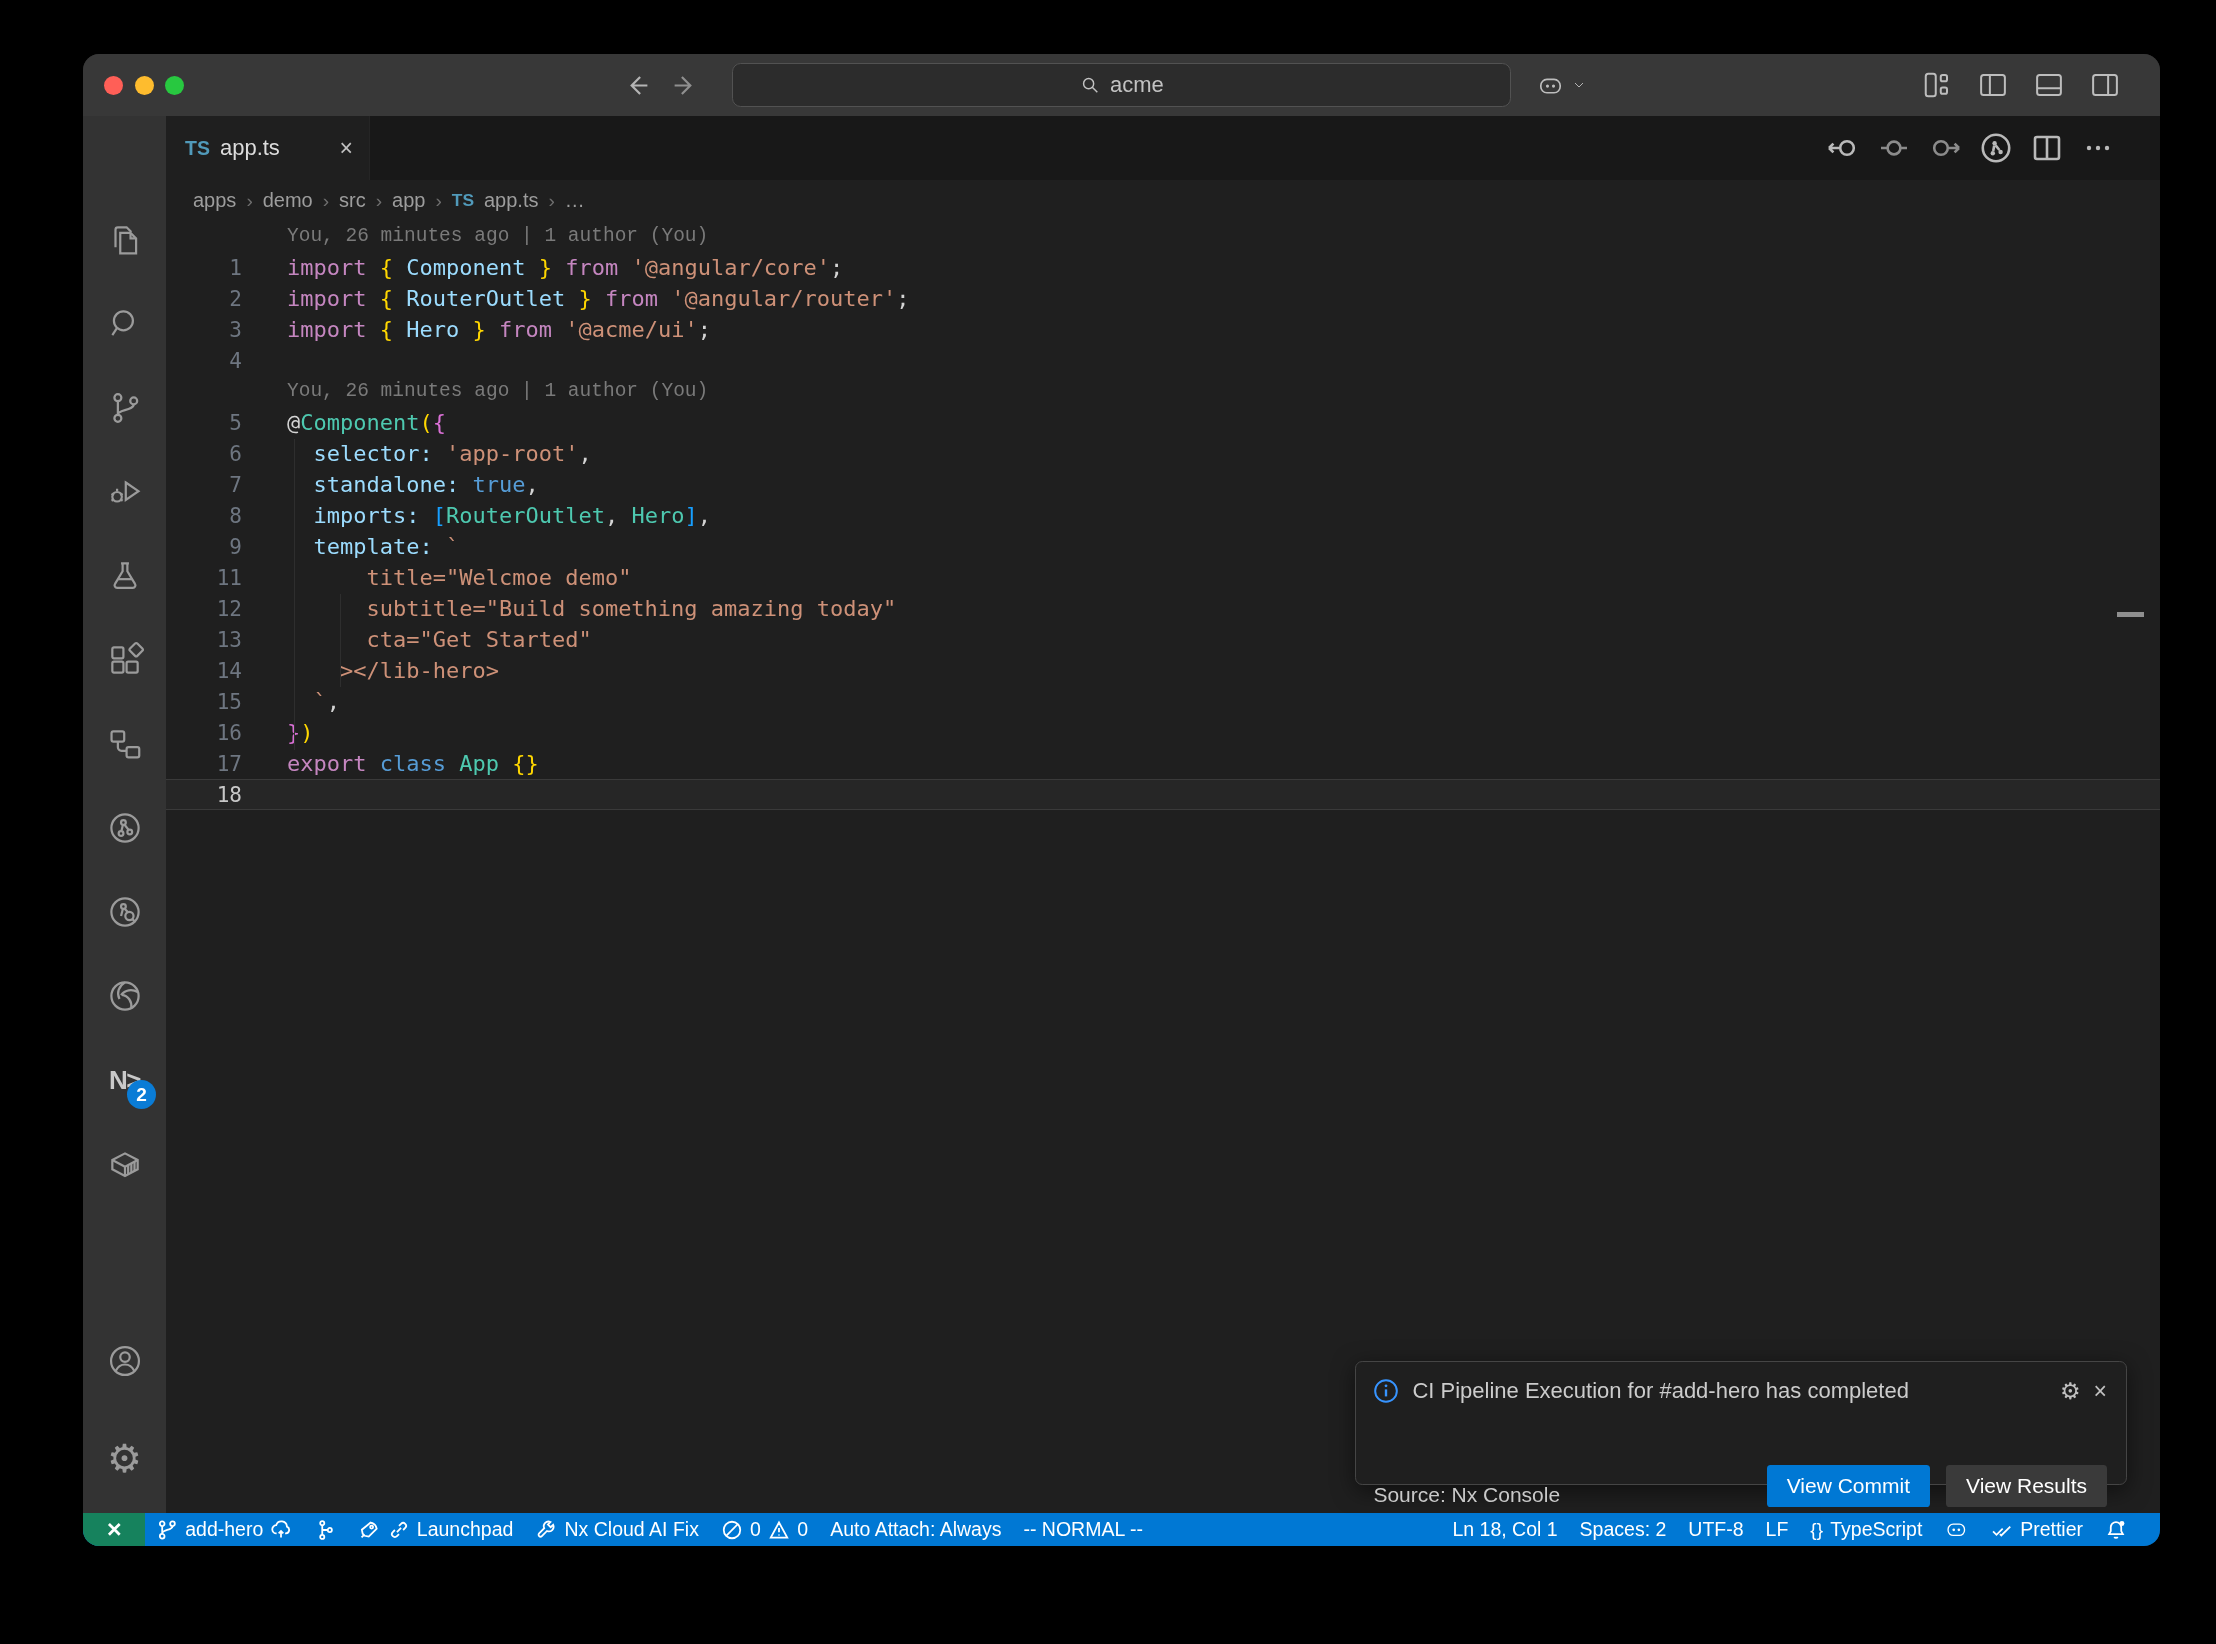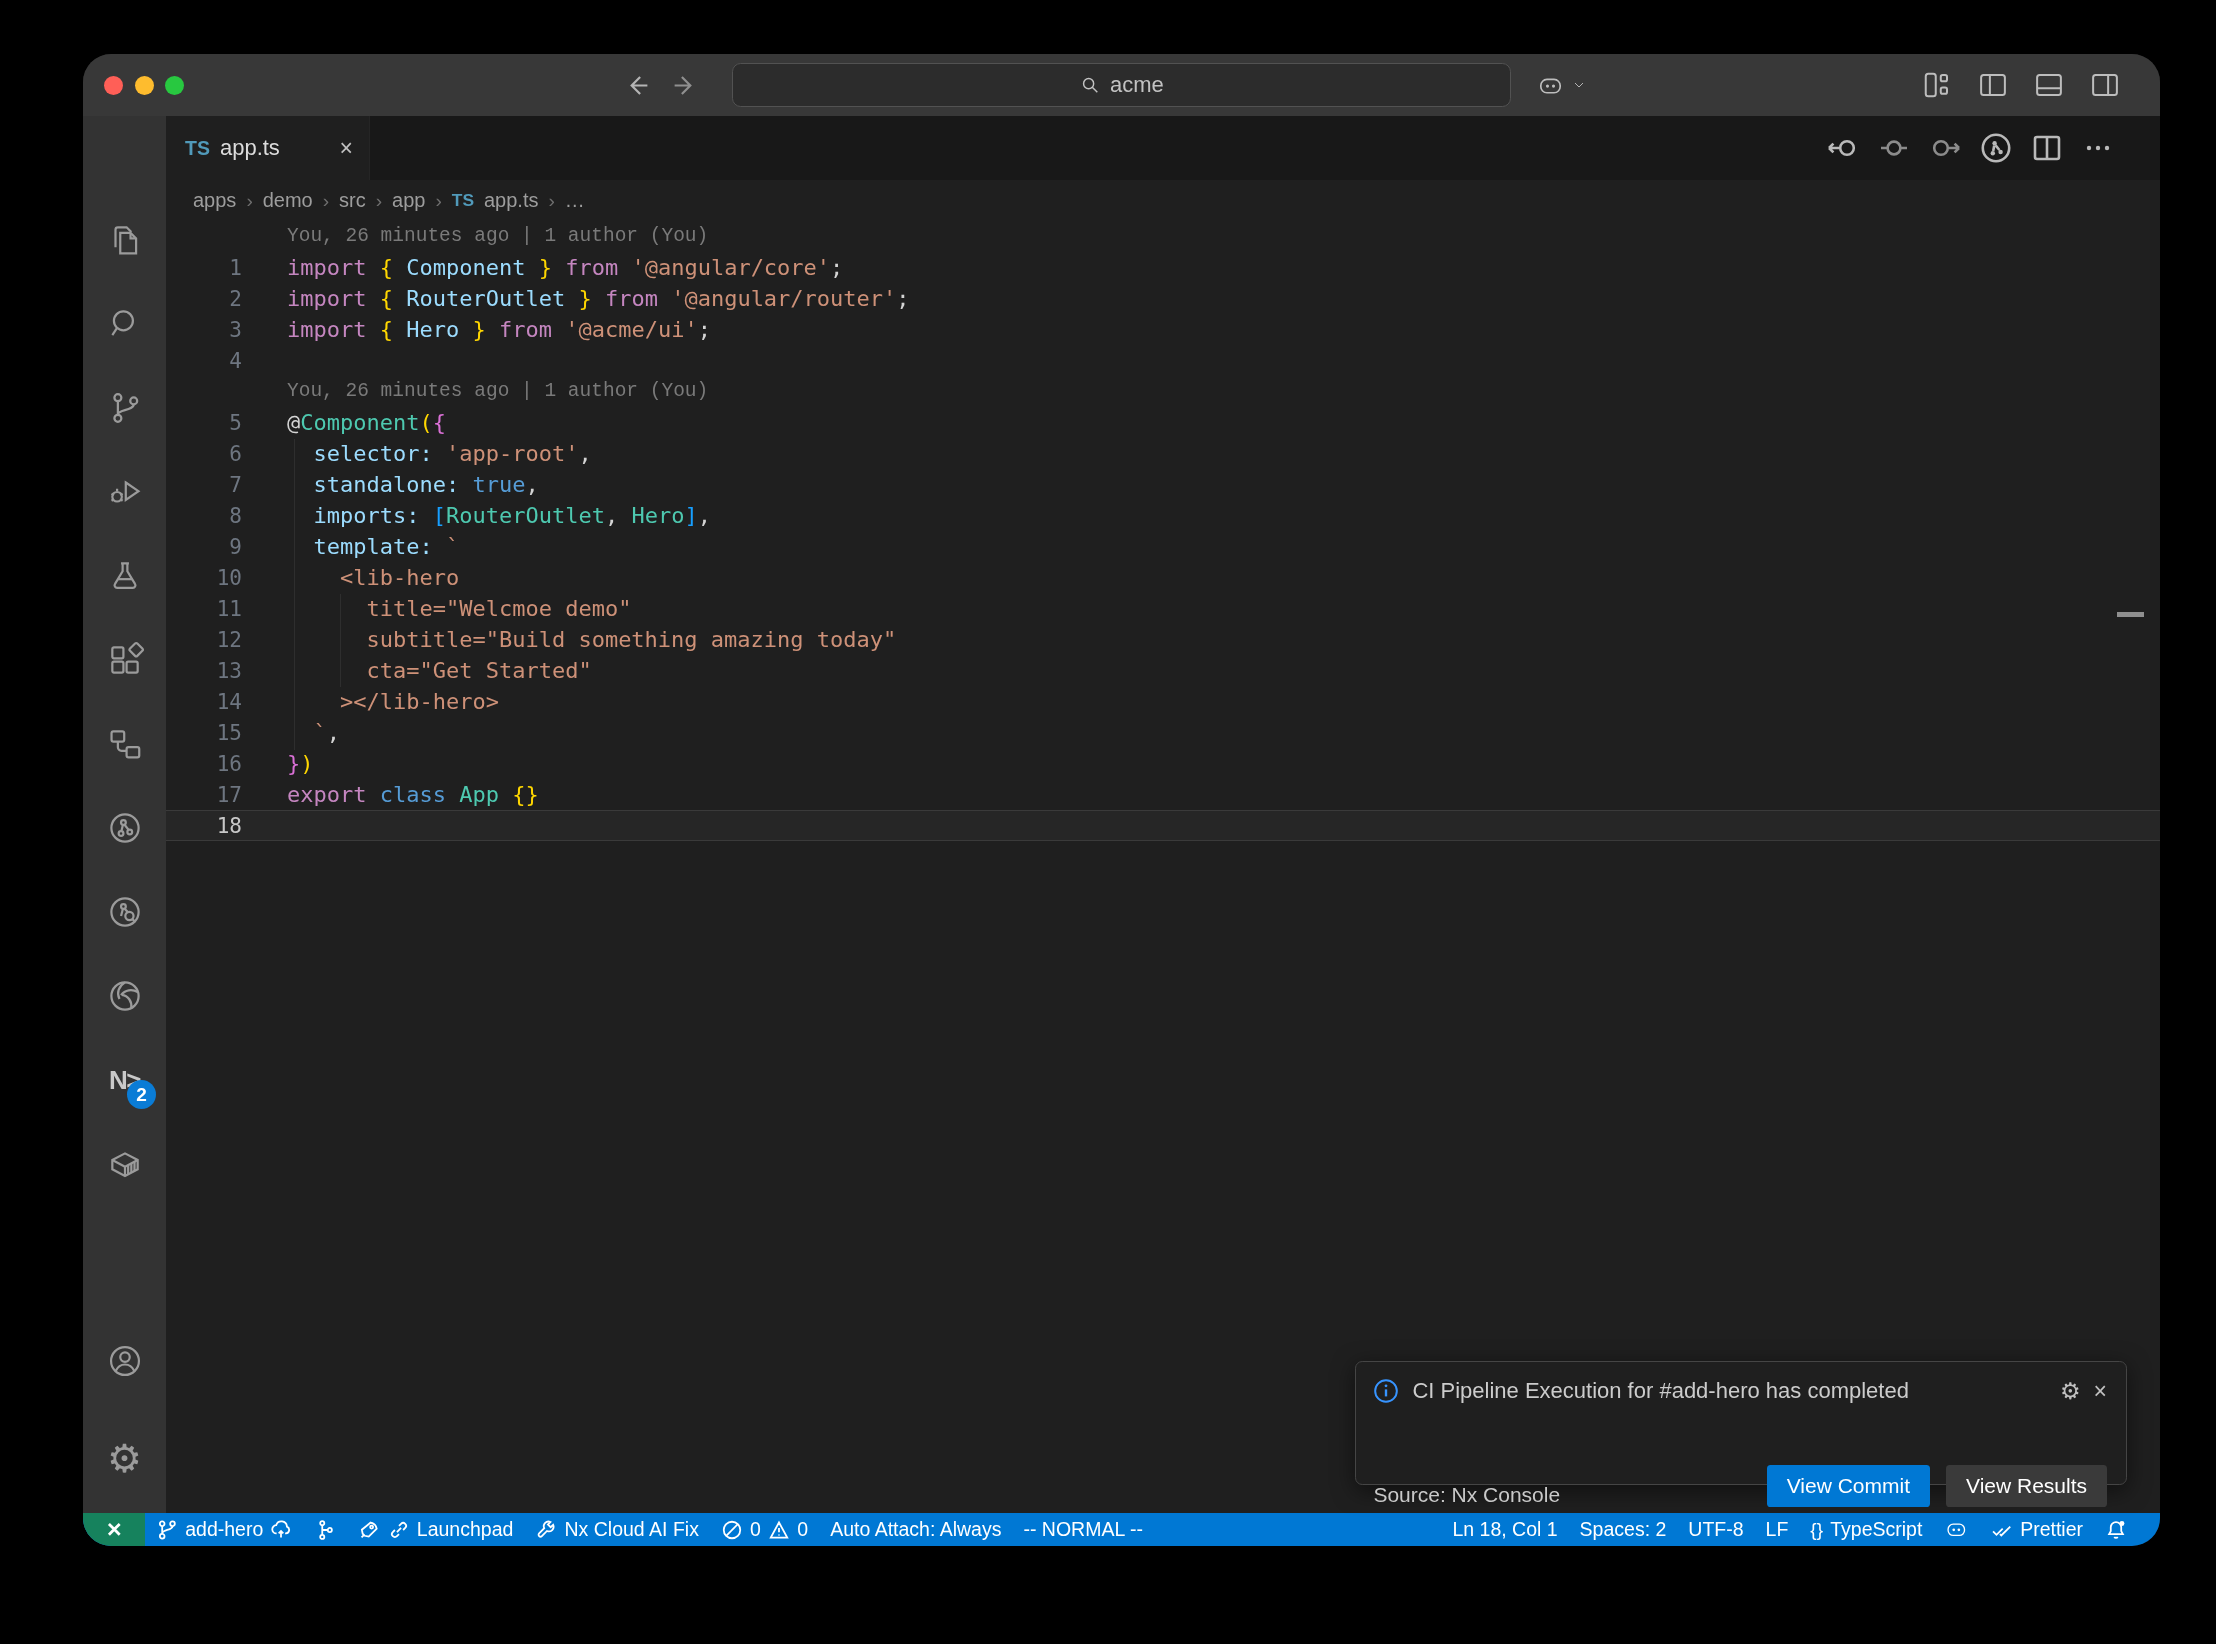--- a/index.html
+++ b/index.html
@@ -1,17 +1,17 @@
 <!DOCTYPE html>
 <html style="font-size:11.6px"><head>
 <meta charset="utf-8">
 <style>
   * { box-sizing: border-box; margin: 0; padding: 0; }
   html,body { width:2216px; height:1645px; background:#000; font-family:"Liberation Sans",sans-serif; overflow:hidden; }
-  .window { position:absolute; left:83px; top:54px; width:2077px; height:1492px; background:#1f1f1f; border-radius:28px; overflow:hidden; display:flex; flex-direction:column; }
+  .window { position:absolute; left:83px; top:54px; width:2077px; height:1492px; background:#1f1f1f; border-radius:16px; overflow:hidden; display:flex; flex-direction:column; }
 
   
   .titlebar { position:relative; height:62px; background:#383838; flex:none; }
   .traffic { position:absolute; left:21px; top:22.4px; display:flex; gap:11.6px; }
   .traffic span { width:19px; height:19px; border-radius:50%; display:block; }
   .nav-arrows { position:absolute; left:539px; top:0; height:62px; display:flex; align-items:center; gap:20px; }
   .nav-arrows svg { width:29px; height:29px; stroke:#b5b5b5; fill:none; stroke-width:1.6; }
   .nav-arrows svg.dim { stroke:#909090; }
   .command-center { position:absolute; left:649px; top:8.7px; width:779px; height:44px; background:#2c2c2c; border:1.4px solid #525252; border-radius:8.7px; display:flex; align-items:center; justify-content:center; gap:8.7px; color:#c2c2c2; font-size:22px; }
   .command-center svg { width:22px; height:22px; stroke:#c2c2c2; fill:none; stroke-width:1.6; }
@@ -337,24 +337,20 @@
             </div>
             <div class="row">
               <span class="gutter">8</span>
               <span class="lcontent"><span class="c-pun">  </span><span class="c-id">imports:</span><span class="c-pun"> </span><span class="c-b3">[</span><span class="c-cls">RouterOutlet</span><span class="c-pun">, </span><span class="c-cls">Hero</span><span class="c-b3">]</span><span class="c-pun">,</span></span>
             </div>
             <div class="row">
               <span class="gutter">9</span>
               <span class="lcontent"><span class="c-pun">  </span><span class="c-id">template:</span><span class="c-pun"> </span><span class="c-str">`</span></span>
             </div>
             <div class="row">
-              <span class="gutter">10</span>
-              <span class="lcontent"><span class="c-tpl">    &lt;lib-hero</span></span>
-            </div>
-            <div class="row">
               <span class="gutter">11</span>
               <span class="lcontent"><span class="c-tpl">      title="Welcmoe demo"</span></span>
             </div>
             <div class="row">
               <span class="gutter">12</span>
               <span class="lcontent"><span class="c-tpl">      subtitle="Build something amazing today"</span></span>
             </div>
             <div class="row">
               <span class="gutter">13</span>
               <span class="lcontent"><span class="c-tpl">      cta="Get Started"</span></span>

